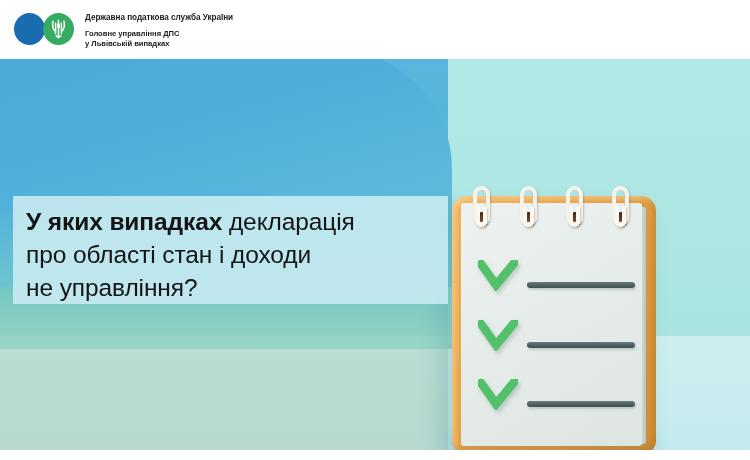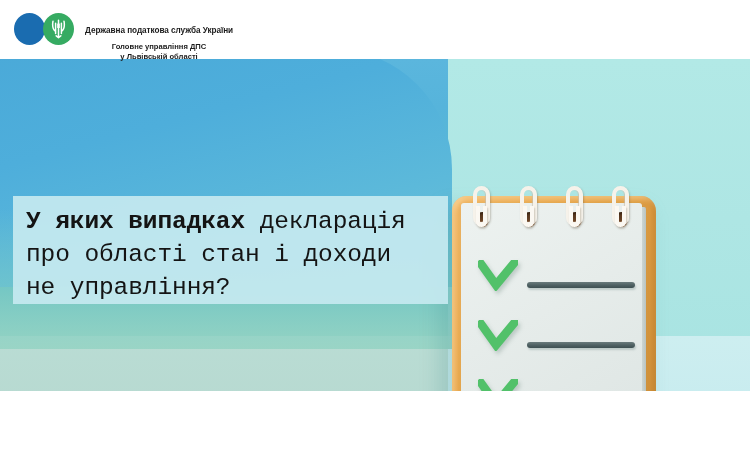--- a/index.html
+++ b/index.html
@@ -27,33 +27,32 @@
   .logo-circle-green {
     position:absolute; left:29px; top:0; width:31px; height:32px;
     border-radius:50%;
     background:#36ab62;
   }
   .logo-circle-green svg { position:absolute; left:8px; top:6px; }
 
   .header-text { position:absolute; left:85px; top:12px; }
   .header-title {
     font-size:8.2px; font-weight:bold; color:#1b1b1b;
-    letter-spacing:-0.05px; line-height:11px; white-space:nowrap;margin-top:13px;
+    letter-spacing:-0.05px; line-height:11px; white-space:nowrap;
   }
   .header-sub {
     margin-top:6px;
     font-size:7.6px; font-weight:bold; color:#1b1b1b;
-    line-height:9.6px; white-space:nowrap;text-align:center;
+    line-height:9.6px; white-space:nowrap;
   }
 
   
   .scene {
-    position:absolute; left:0; top:59px; width:750px; height:332px;
+    position:absolute; left:0; top:59px; width:750px; height:391px;
     overflow:hidden;
-    font-family:Liberation Mono, monospace;
   }
 
   
   .wall-right {
     position:absolute; left:0; top:0; width:750px; height:401px;
     background:linear-gradient(180deg,#b2e9e6 0%, #aee6e4 40%, #a9e4e2 72%, #a6e2e1 100%);
   }
   .floor-right {
     position:absolute; left:0; top:277px; width:750px; height:124px;
     background:linear-gradient(180deg,#cdeef0 0%, #c8ecef 55%, #c3eaee 100%);
@@ -195,21 +194,21 @@
                  M13.0 2.2 C13.8 6.5 13.1 10.5 10.4 12.4 L10.4 4.2
                  M4.6 12.4 L4.6 14.4 M10.4 12.4 L10.4 14.4" stroke="#ffffff" stroke-width="1.5" fill="none" stroke-linecap="round"></path>
         <path d="M6.2 4.6 L8.8 4.6 L8.8 9.0 L6.2 9.0 Z" fill="#ffffff"></path>
       </svg>
     </div>
   </div>
   <div class="header-text">
     <div class="header-title">Державна податкова служба України</div>
     <div class="header-sub">
       <div>Головне управління ДПС</div>
-      <div>у Львівській області</div>
+      <div>у Львівській випадках</div>
     </div>
   </div>
 </div>
 
 <div class="scene">
 
   <div class="wall-right"></div>
   <div class="floor-right"></div>
 
   <div class="panel-left"></div>

